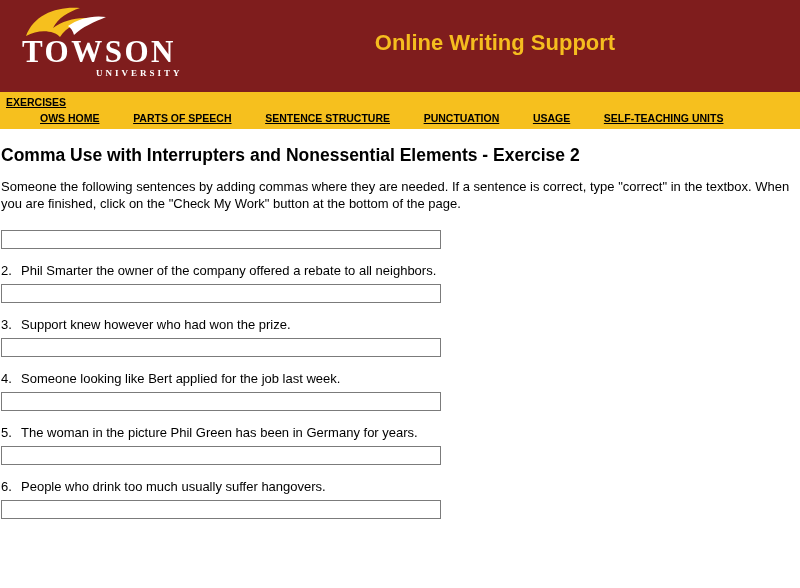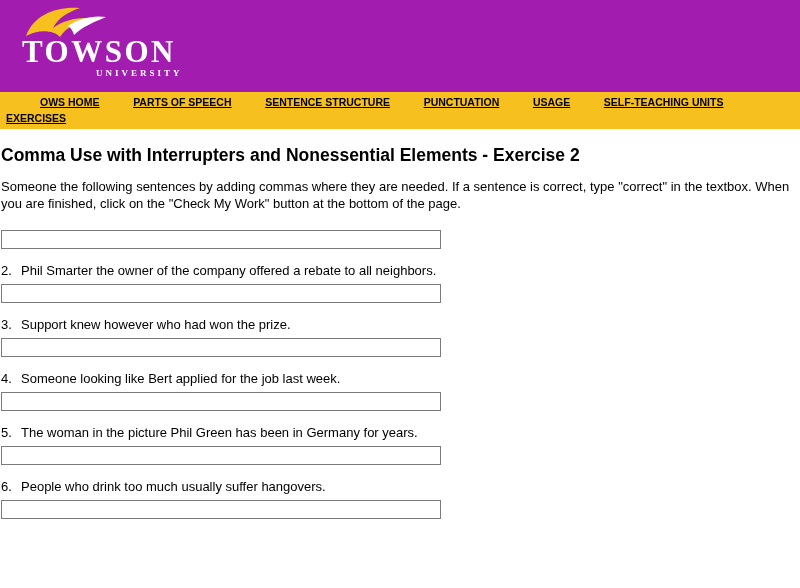--- a/index.html
+++ b/index.html
@@ -14,21 +14,21 @@
     background: #ffffff;
     font-family: "Liberation Sans", sans-serif;
     font-size: 13px;
     color: #000000;
   }
 
   
   .banner {
     position: relative;
     height: 92px;
-    background: #a21caf;
+    background: #7f1d1d;
     overflow: hidden;
   }
   .logo-block {
     position: absolute;
     left: 18px;
     top: 6px;
     width: 230px;
     height: 80px;
   }
   .logo-mark {
@@ -138,34 +138,35 @@
     <div class="logo-mark">
       <svg width="84" height="36" viewBox="0 0 84 36" xmlns="http://www.w3.org/2000/svg">
         <path d="M2 30 C10 8 34 0 56 2 C44 6 34 12 29 22 C40 14 56 10 70 13 C55 15 42 21 36 31 C30 24 14 23 2 30 Z" fill="#f6c01e"></path>
         <path d="M44 20 C54 13 68 9 82 11 C70 16 58 21 50 29 C49 25 47 22 44 20 Z" fill="#ffffff"></path>
       </svg>
     </div>
     <div class="logo-word">TOWSON</div>
     <div class="logo-sub">UNIVERSITY</div>
   </div>
 
+  <div class="banner-title">Online Writing Support</div>
 </div>
 
 <div class="navbar">
+  <div class="navrow navrow2">
+    <a href="#">EXERCISES</a>
+  </div>
   <div class="navrow">
     <a href="#" class="nav-pad-1">OWS HOME</a>
     <a href="#" class="nav-pad">PARTS OF SPEECH</a>
     <a href="#" class="nav-pad">SENTENCE STRUCTURE</a>
     <a href="#" class="nav-pad">PUNCTUATION</a>
     <a href="#" class="nav-pad">USAGE</a>
     <a href="#" class="nav-pad">SELF-TEACHING UNITS</a>
   </div>
-  <div class="navrow navrow2">
-    <a href="#">EXERCISES</a>
-  </div>
 </div>
 
 <div class="content">
 
   <h1 class="page-title">Comma Use with Interrupters and Nonessential Elements - Exercise 2</h1>
 
   <p class="instructions">Someone the following sentences by adding commas where they are needed. If a sentence is correct, type "correct" in the textbox. When you are finished, click on the "Check My Work" button at the bottom of the page.</p>
 
   <div>
 

